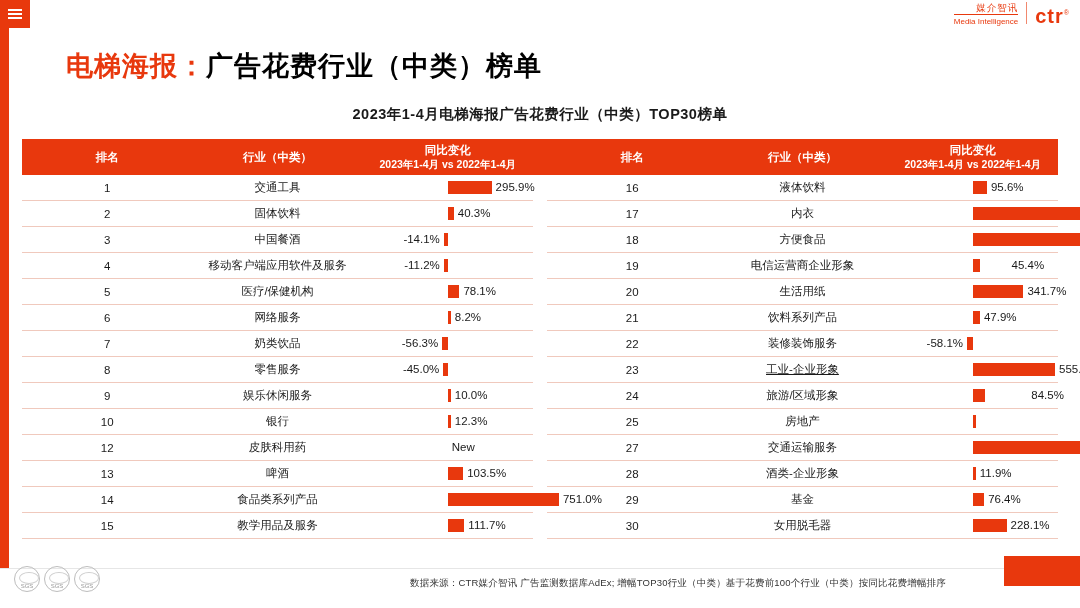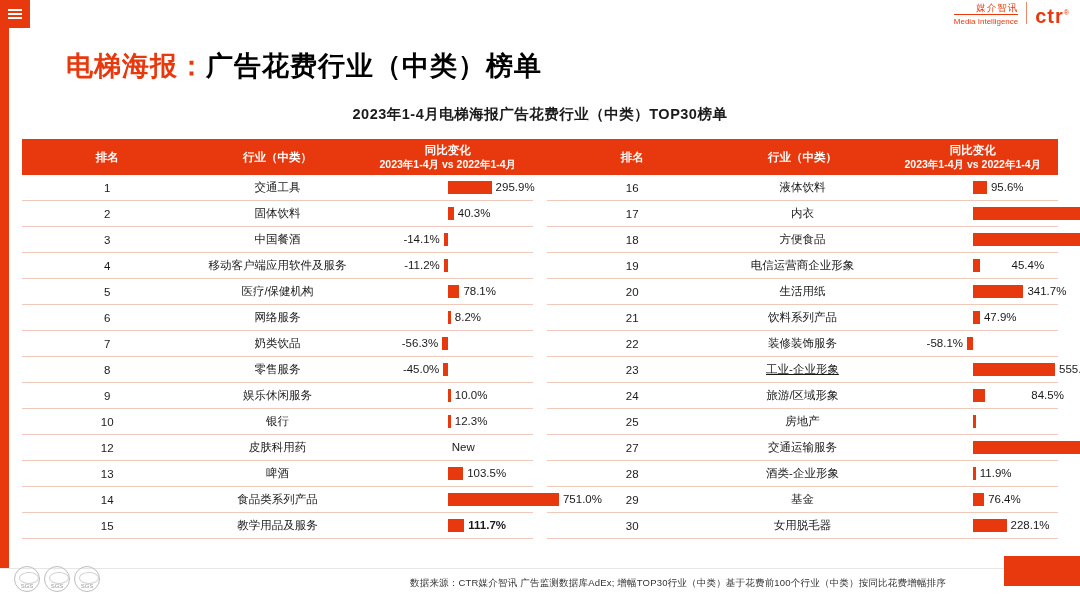--- a/index.html
+++ b/index.html
@@ -418,21 +418,21 @@
               <span class="bar-right-label" style="left: calc(50% + 11.3072px);">76.4%</span>
             </div>
           </td>
         </tr>
         <tr>
           <td class="rank">15</td>
           <td class="name">教学用品及服务</td>
           <td class="bar">
             <div class="barbox">
               <div class="bar-pos" style="width: 16.5316px;"></div>
-              <span class="bar-right-label" style="left: calc(50% + 16.5316px); font-weight: bold;">111.7%</span>
+              <span class="bar-right-label" style="left: calc(50% + 16.5316px);">111.7%</span>
             </div>
           </td>
           <td class="sep"></td>
           <td class="rank">30</td>
           <td class="name">女用脱毛器</td>
           <td class="bar">
             <div class="barbox">
               <div class="bar-pos" style="width: 33.7588px;"></div>
               <span class="bar-right-label" style="left: calc(50% + 33.7588px);">228.1%</span>
             </div>

